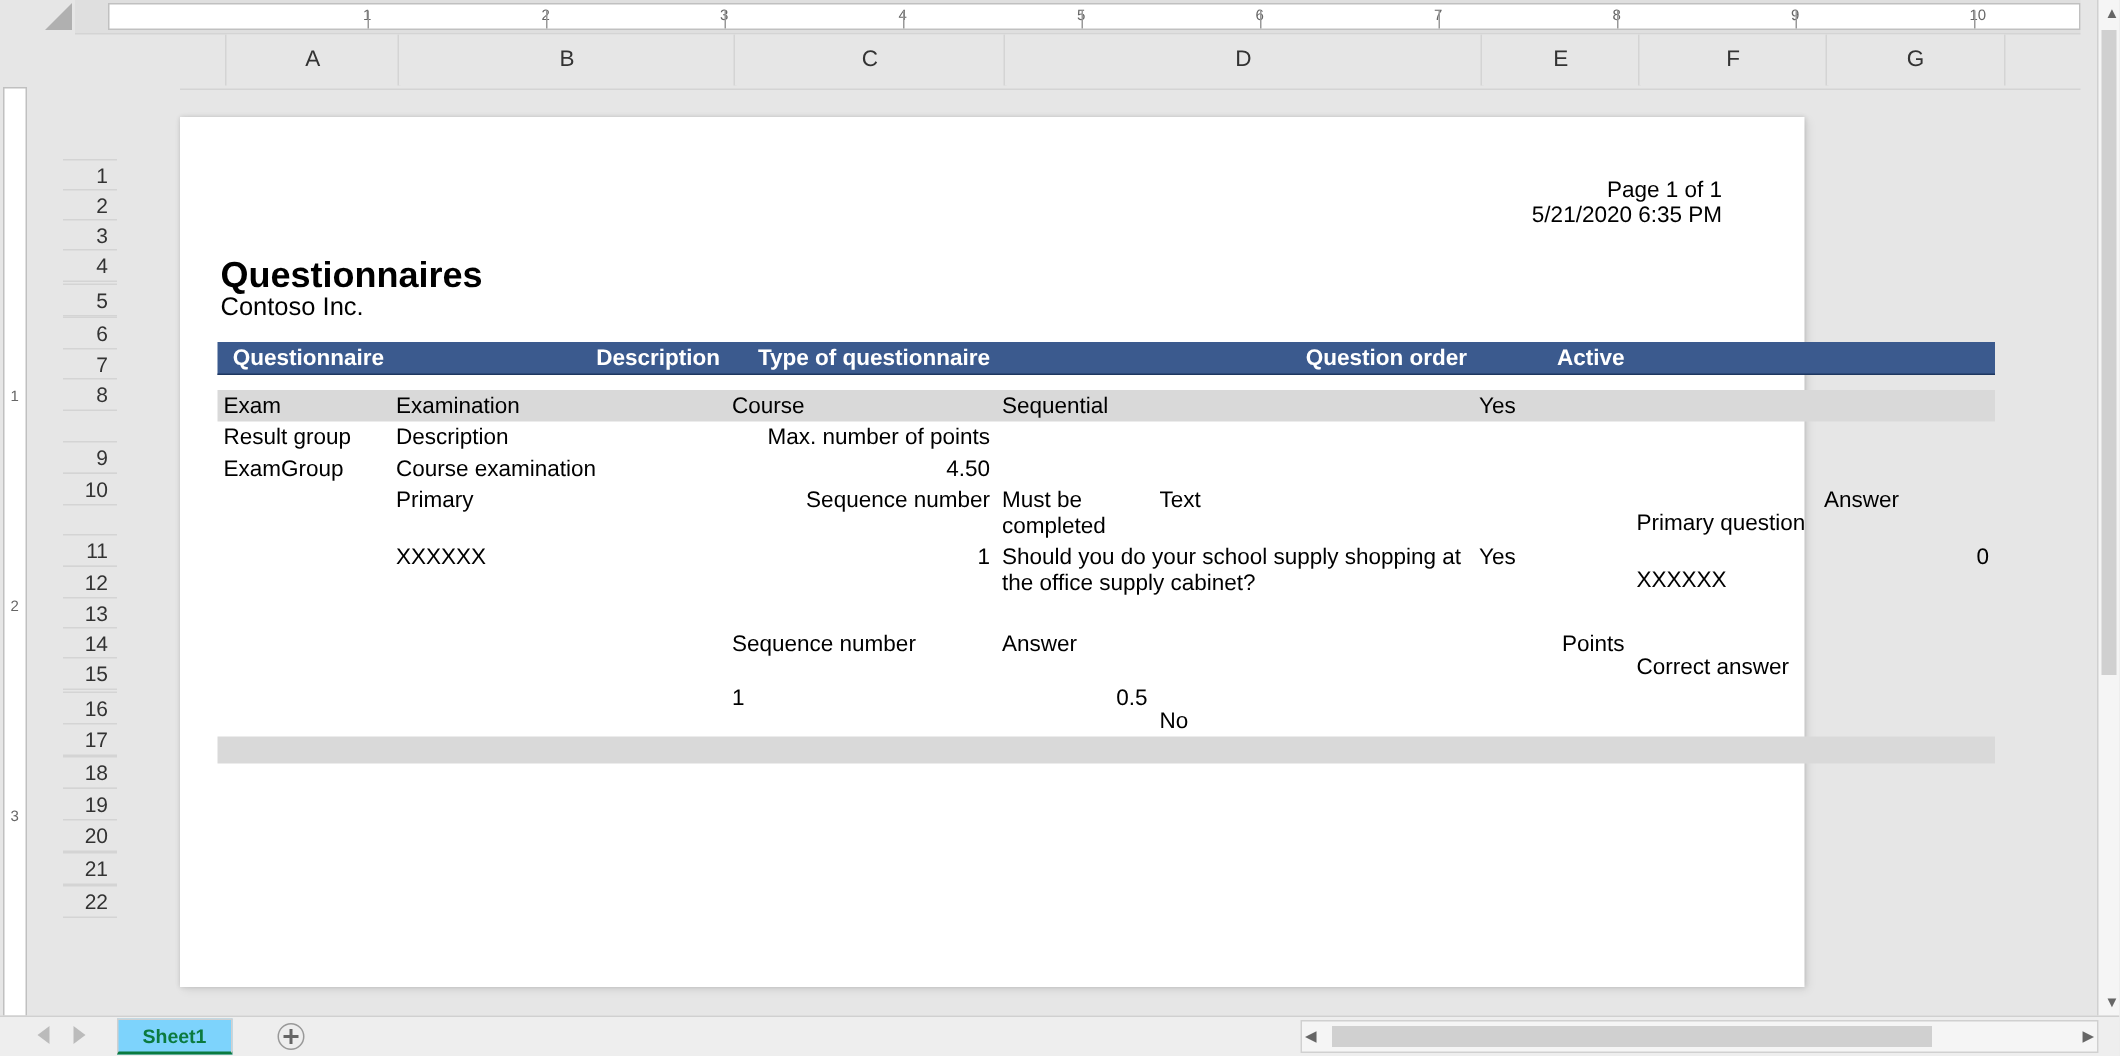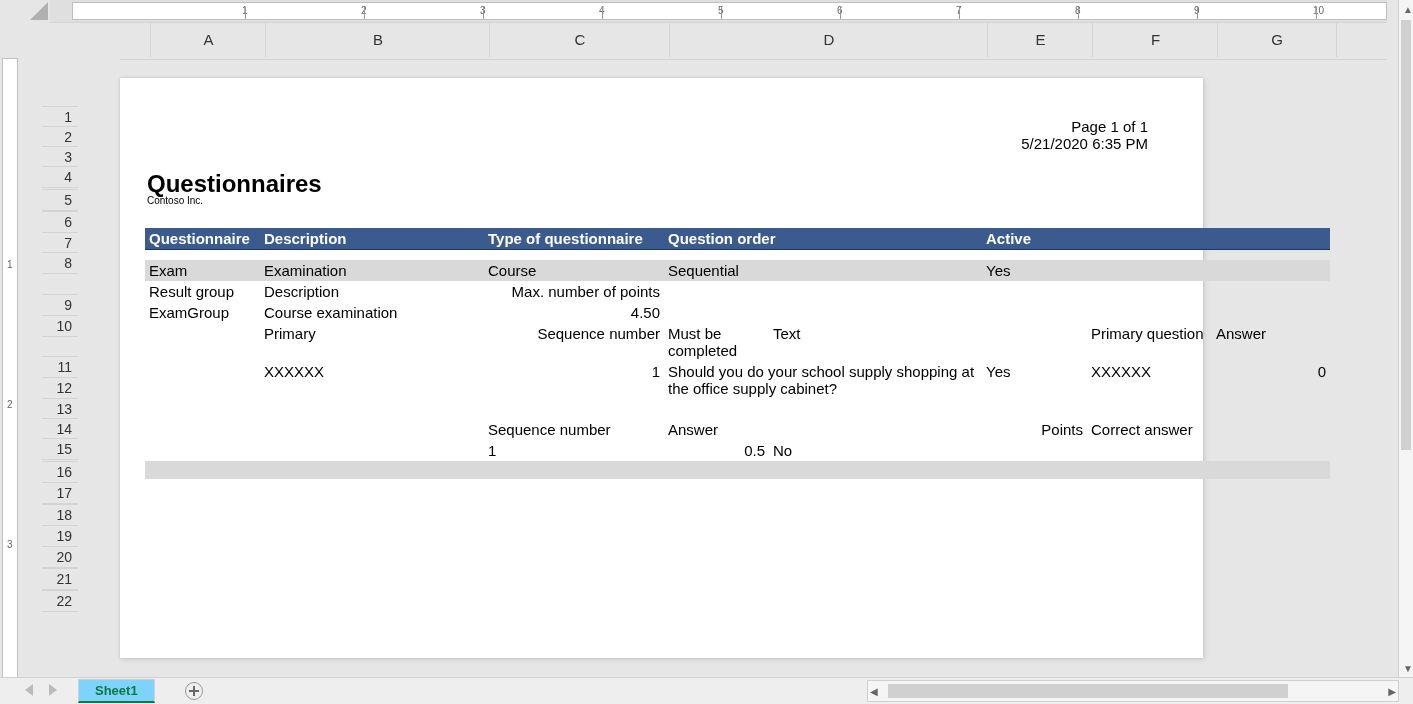--- a/index.html
+++ b/index.html
@@ -131,46 +131,47 @@
   }
   .title {
     position: absolute;
     left: 27px; top: 92px;
     font-size: 24px;
     font-weight: bold;
   }
   .company {
     position: absolute;
     left: 27px; top: 117px;
-    font-size: 10px;
+    font-size: 17px;
   }
   .data {
     position: absolute;
     left: 25px; top: 150px;
     width: 1185px;
     font-size: 15px;
   }
   .row { display: flex; }
   .cell { box-sizing: border-box; padding: 2px 4px; white-space: nowrap;}
   .hdr-row {
     background: #3b5a8e;
     color: #fff;
     font-weight: bold;
     border-bottom: 1px solid #1e3760;
+    text-align: right;
   }
   .grey-row { background: #d9d9d9; }
   .grey-row2 { background: #d9d9d9; height:18px;}
   .bold { font-weight: normal; }
   .right { text-align: right; }
   .w-a { width: 115px; }
   .w-b { width: 224px; }
   .w-c { width: 180px; }
   .w-d { width: 318px; }
   .w-e { width: 105px; }
-  .w-f { width: 125px; }
+  .w-f { width: 125px; margin-top: 15px; }
   .w-g { width: 118px; }
   .wrap { white-space: normal; }
 
   
   .tabs {
     position: absolute;
     left: 0; bottom: 0;
     width: 100%; height: 26px;
     background: #eee;
     border-top: 1px solid #d0d0d0;

